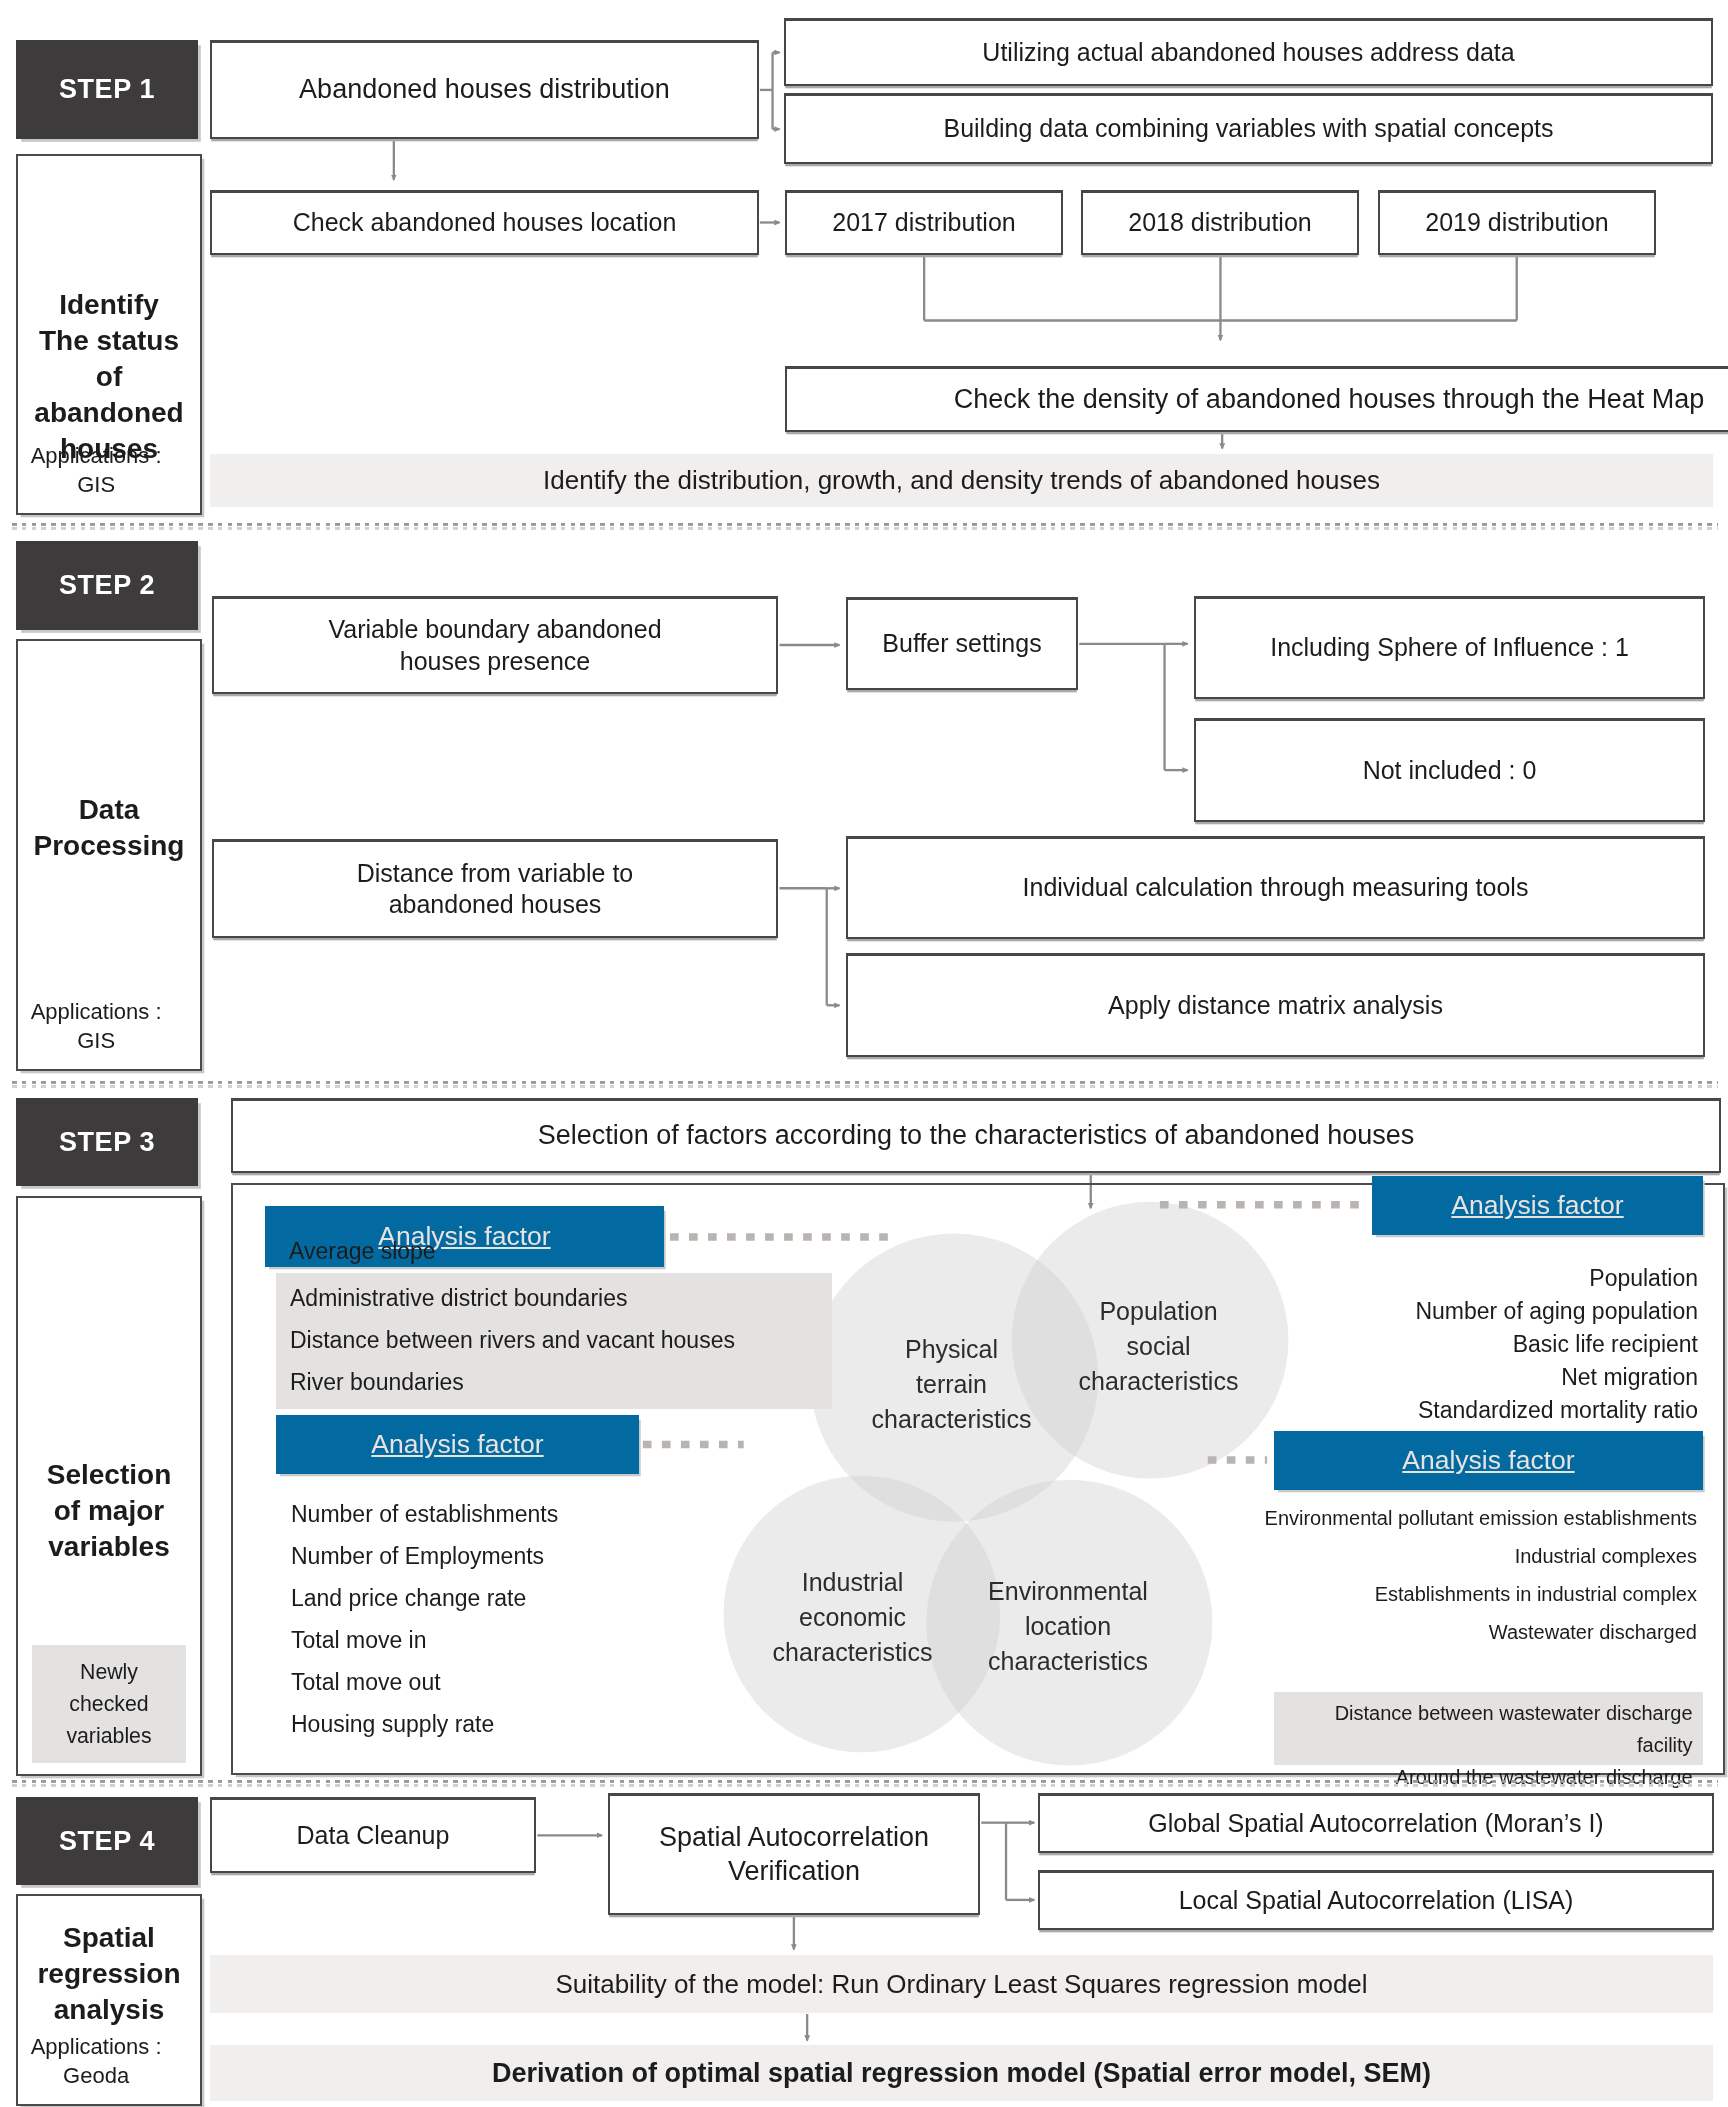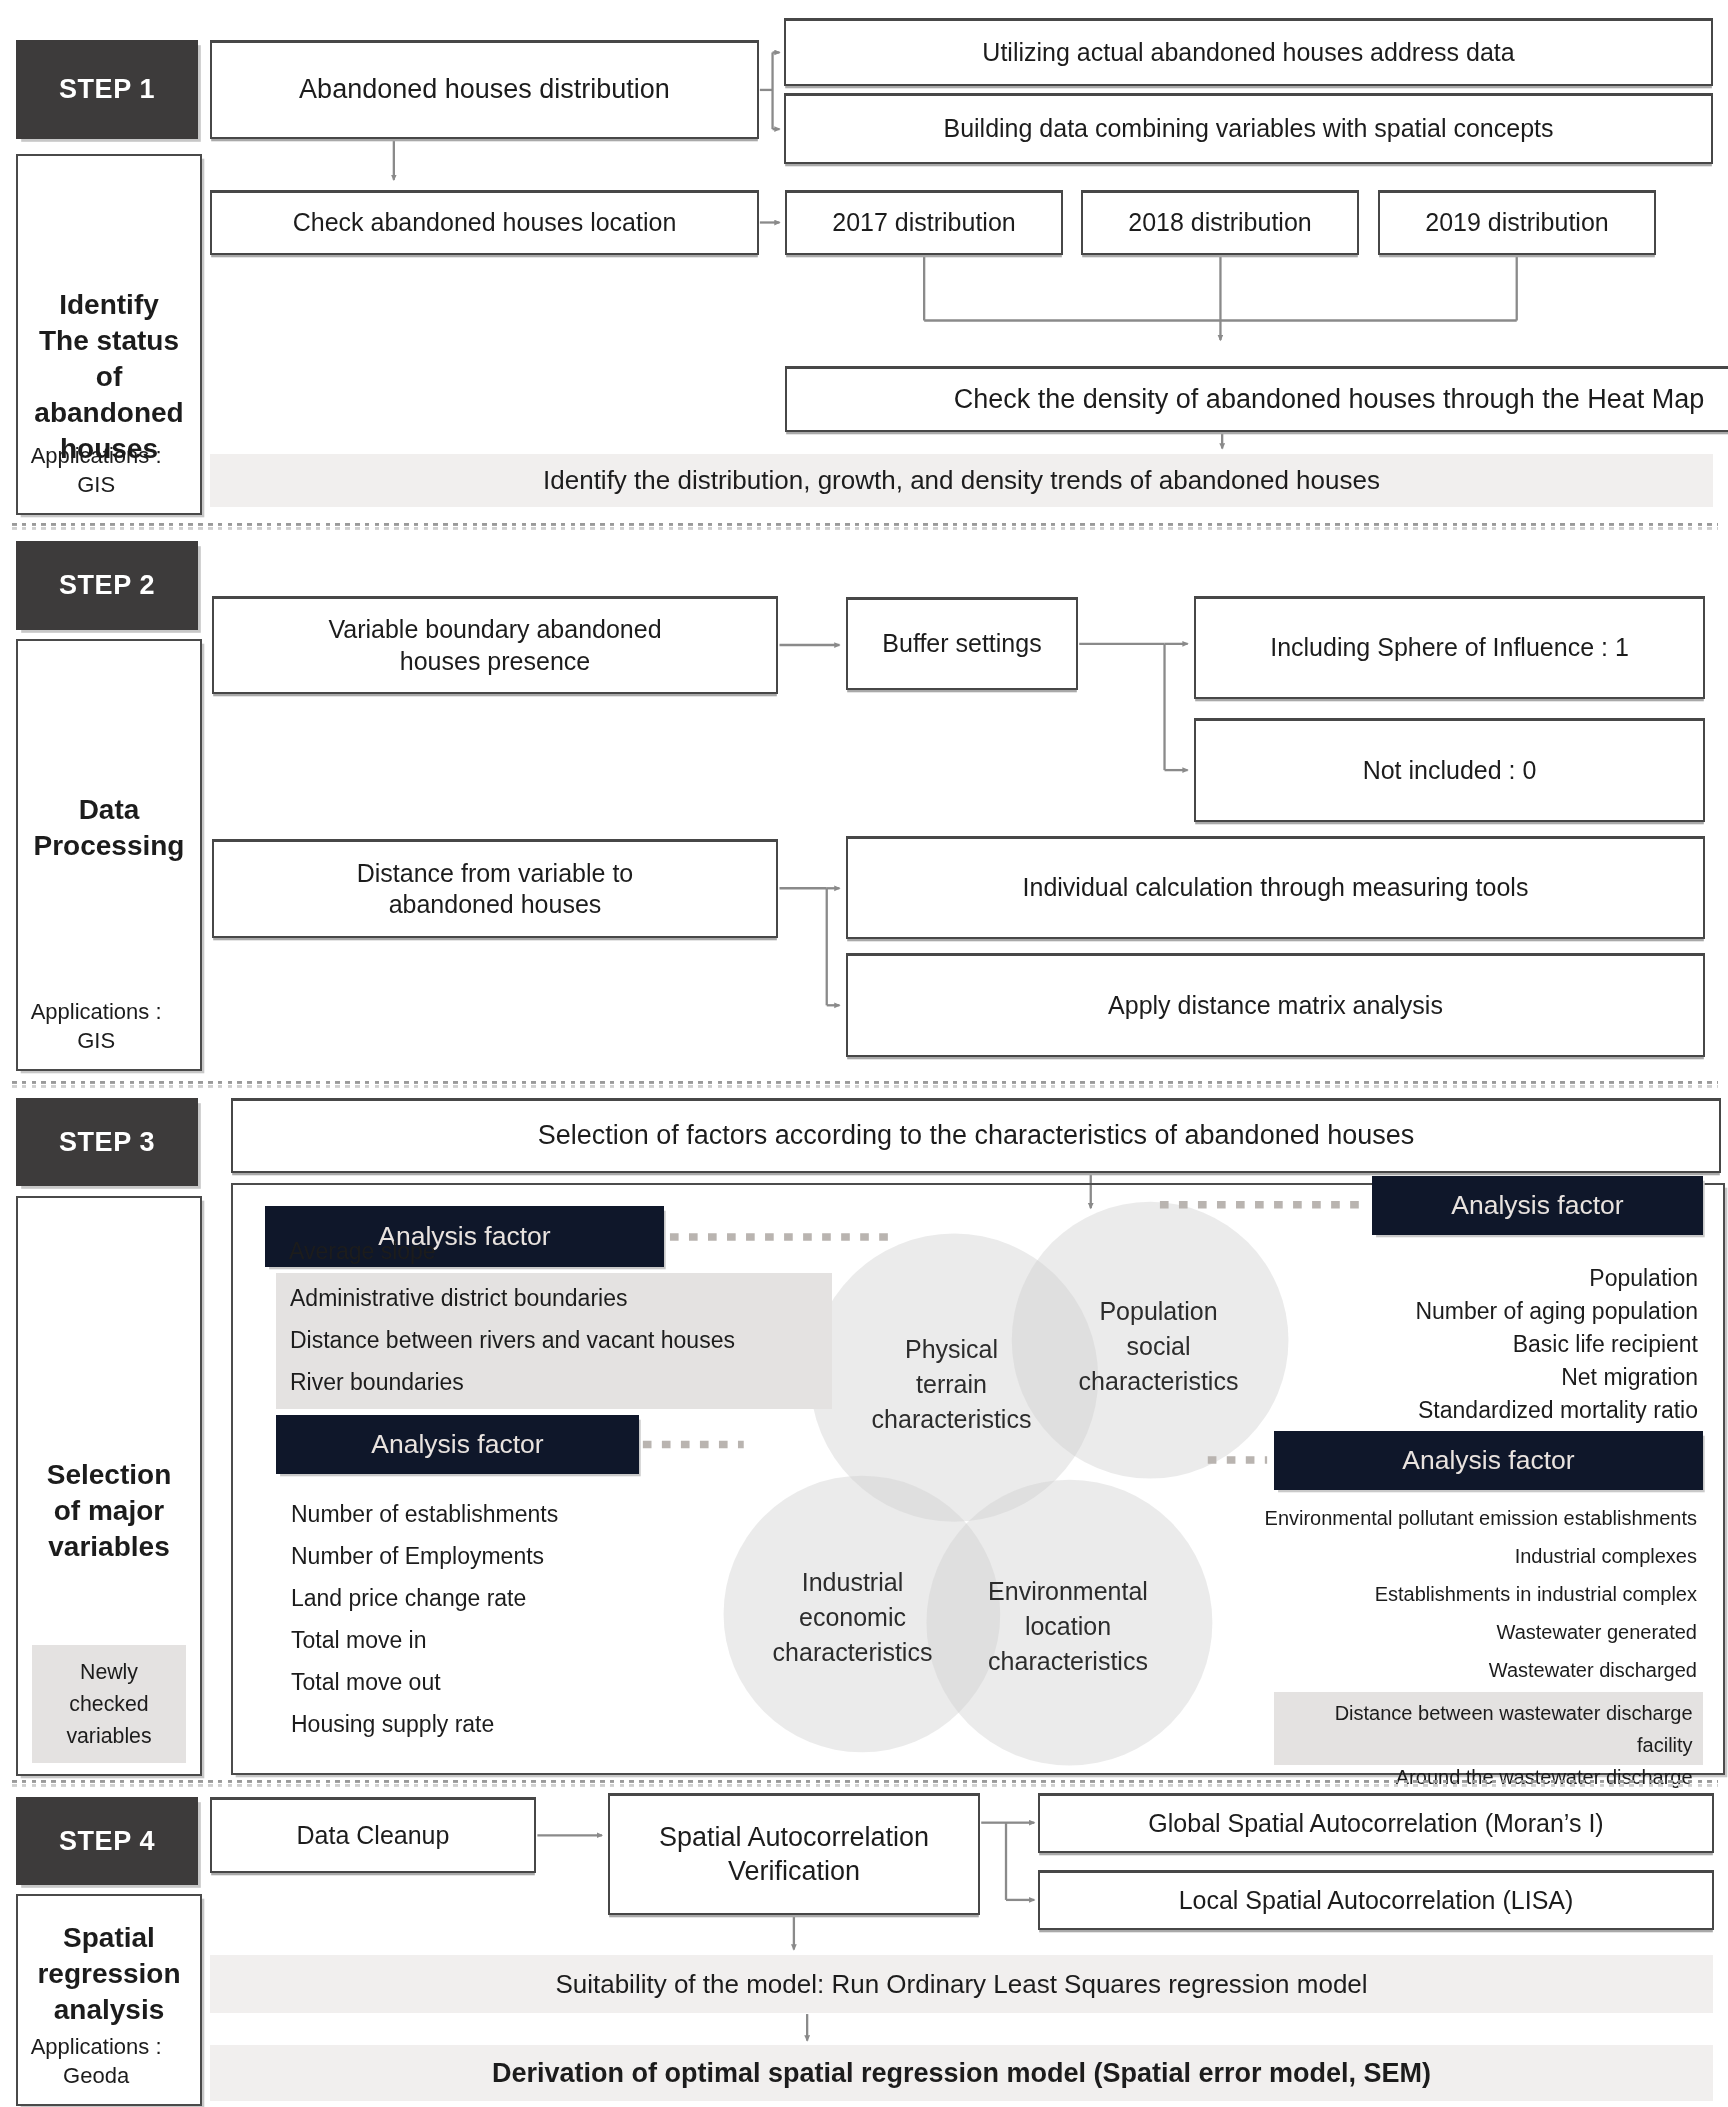--- a/index.html
+++ b/index.html
@@ -30,23 +30,23 @@
   }
   .box.b{font-weight:normal;font-size:27px;}
   
   .gbar{
     background:#f1efee;display:flex;align-items:center;justify-content:center;
     text-align:center;font-size:26px;
   }
   .gbar.b{font-weight:bold;font-size:27px;}
   
   .afbar{
-    background:#0f172a;color:#e9e3df;font-size:26.5px;
+    background:#0369a1;color:#e9e3df;font-size:26.5px;
     display:flex;align-items:center;justify-content:center;
-    box-shadow:2.9px 3.5px 0 -1.2px #cinherit;box-shadow:2.9px 3.5px 0 -1.2px #c9c9c9;
+    box-shadow:2.9px 3.5px 0 -1.2px #cinherit;box-shadow:2.9px 3.5px 0 -1.2px #c9c9c9;text-decoration:underline;
   }
   
   .list{font-size:23px;}
   .list div{line-height:42px;}
   .hlblock{background:#e4e2e1;}
   .rt{text-align:right;}
   .venn-label{font-size:25px;line-height:35px;text-align:center;color:#2c2c2c;}
   .divider{
     background:
       repeating-linear-gradient(90deg,#9a9a9a 0 4.6px,transparent 4.6px 9.8px) top left/100% 2.9px no-repeat,
@@ -223,21 +223,20 @@
     <div style="line-height:33px;">Basic life recipient</div>
     <div style="line-height:33px;">Net migration</div>
     <div style="line-height:33px;">Standardized mortality ratio</div>
   </div>
 
   <div class="abs afbar" style="left:1274px;top:1431px;width:429px;height:59px;">Analysis factor</div>
   <div class="abs rt" style="left:1210px;top:1499px;width:487px;font-size:20px;">
     <div style="line-height:38px;">Environmental pollutant emission establishments</div>
     <div style="line-height:38px;">Industrial complexes</div>
     <div style="line-height:38px;">Establishments in industrial complex</div>
-    <div style="line-height:38px;">Wastewater generated</div>
     <div style="line-height:38px;">Wastewater discharged</div>
   </div>
   <div class="abs hlblock rt" style="left:1274px;top:1692px;width:429px;height:73px;font-size:20px;padding:4.6px 10.4px 0 0;box-sizing:border-box;">
     <div style="line-height:32px;">Distance between wastewater discharge facility</div>
     <div style="line-height:32px;">Around the wastewater discharge establishments</div>
   </div>
 
   <div class="abs divider" style="left:11.5px;top:1780px;width:1706px;"></div>
 
   <div class="abs steplabel" style="left:16px;top:1797px;width:182px;height:88px;">STEP 4</div>

